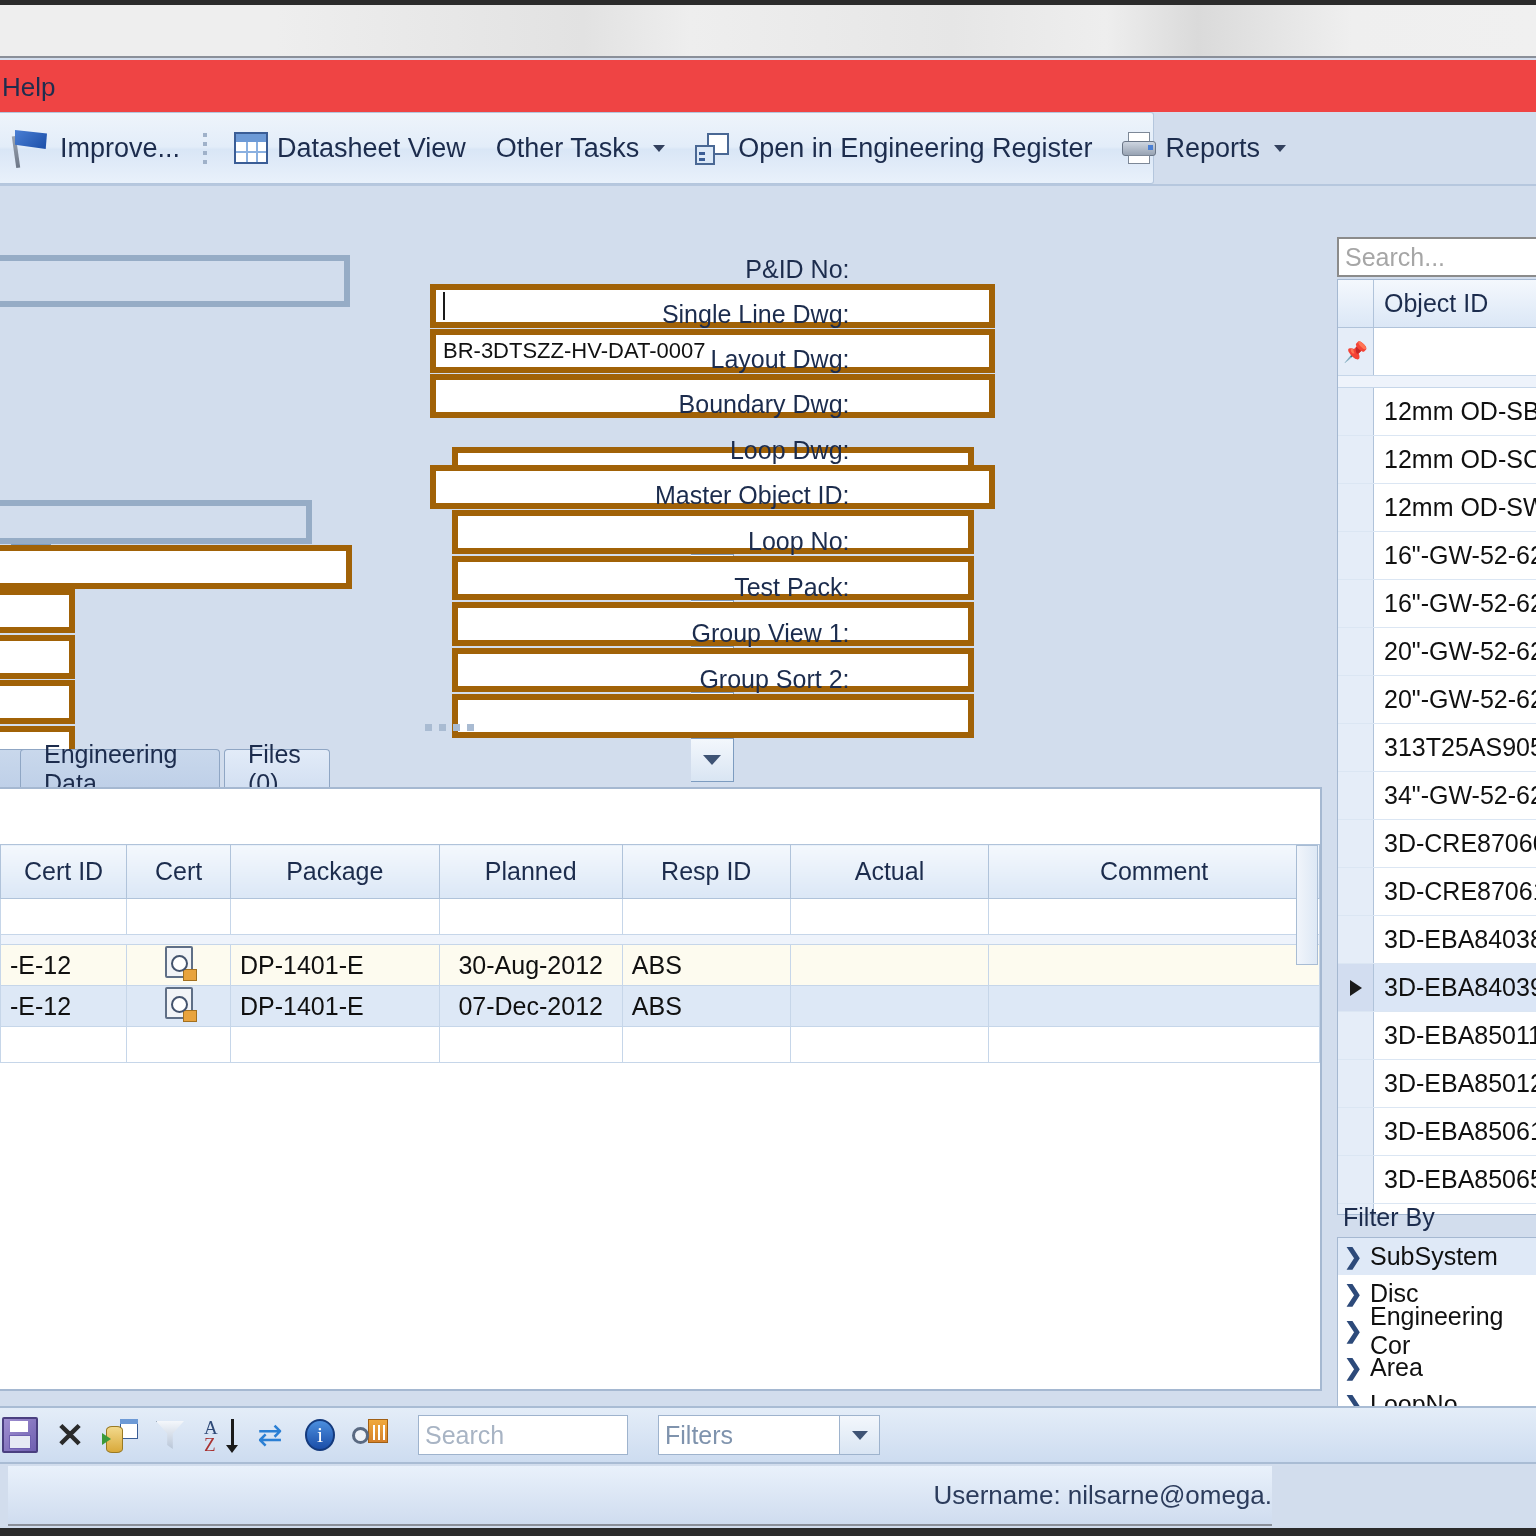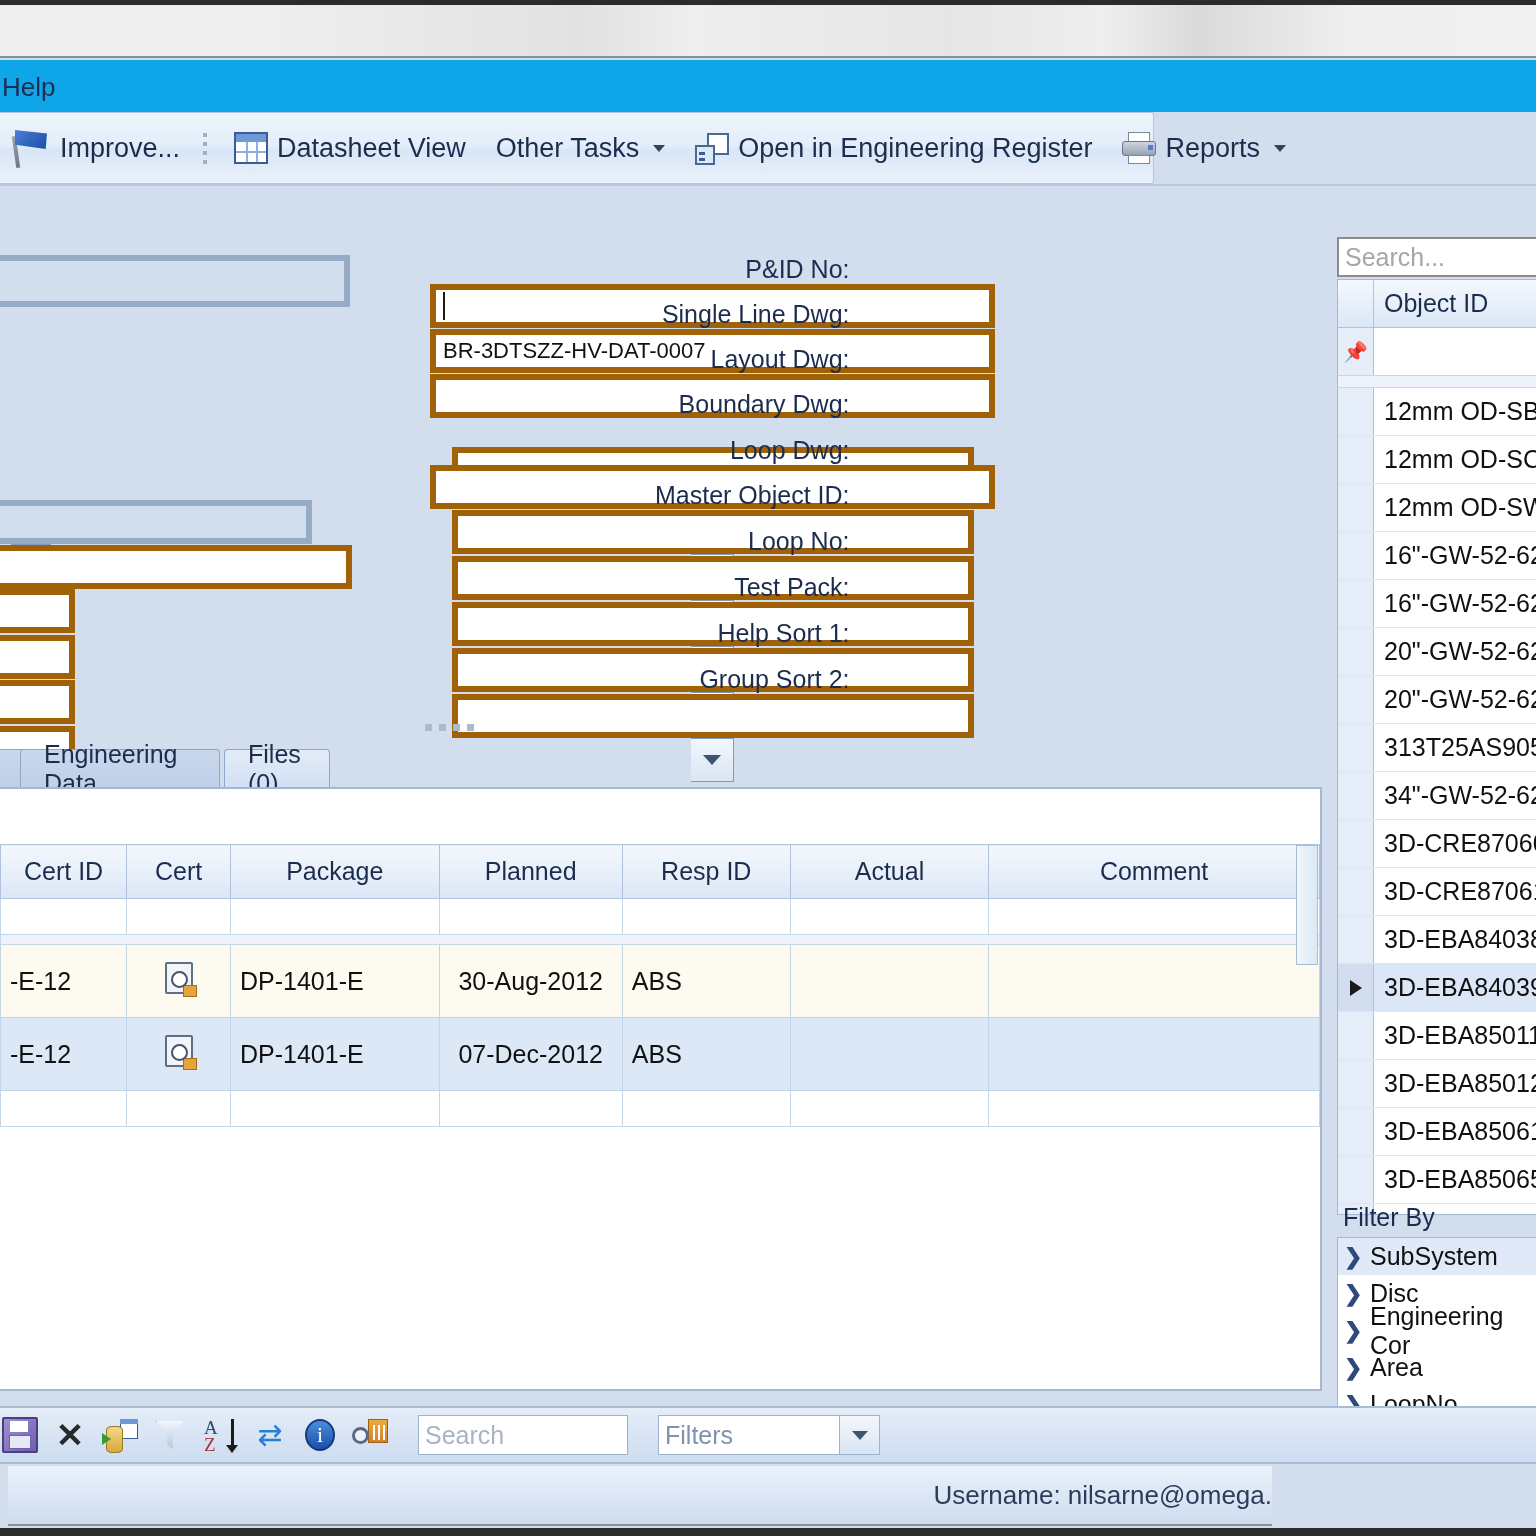--- a/index.html
+++ b/index.html
@@ -27,21 +27,21 @@
     position: absolute; left: 0; top: 5px; width: 1536px; height: 53px;
     background: linear-gradient(to right,
       #eeeeee 0%, #eeeeee 18%, #e2e2e2 38%, #eeeeee 45%,
       #e6e6e6 62%, #eeeeee 72%, #dadada 78%, #efefef 88%, #f0f0f0 100%);
     border-bottom: 2px solid #8a8f99;
   }
 
   
   .menustrip {
     position: absolute; left: 0; top: 60px; width: 1536px; height: 52px;
-    background: #0ea5e9;
+    background: #ef4444;
     text-align: center;
   }
   .menu-item {
     position: absolute; top: 10px; left: -4px;
     font-size: 26px; color: #1e2d4e;
     padding: 2px 6px;
     white-space: nowrap;
   }
 
   
@@ -160,21 +160,21 @@
   table.dgrid th {
     background: linear-gradient(to bottom, #f4f8fd, #dbe7f6);
     border: 1px solid #b0c3da;
     color: #1c2c4d; font-weight: normal;
     height: 54px; text-align: center;
     white-space: nowrap;
     margin-top: 16px;
   }
   table.dgrid td {
     border: 1px solid #c6d6e9;
-    height: 36px; padding: 17px 9px;
+    height: 36px; padding: 1px 9px;
     color: #101010; white-space: nowrap;
     background: #ffffff;
   }
   tr.newrow td { background: #ffffff; }
   tr.sep td { height: 10px; padding: 0; background: #eef3fb; border-left:1px solid #c6d6e9; border-right:1px solid #c6d6e9;}
   tr.r-yellow td { background: #fdfbef; }
   tr.r-blue td { background: #dde8f6; }
   td.c-center { text-align: center; }
   .cert-icon {
     display:inline-block; position:relative; width: 28px; height: 32px;
@@ -562,21 +562,21 @@
 
     <div class="field-row" style="left:280px; top:373px; width:865px;">
       <div class="flabel" style="width:300px;">Test Pack:</div>
       <div class="fbox" style="width:522px;"></div>
       <div class="ddbtn">
           <span class="caret"></span>
         </div>
     </div>
 
     <div class="field-row" style="left:280px; top:419px; width:865px;">
-      <div class="flabel" style="width:300px;">Help Sort 1:</div>
+      <div class="flabel" style="width:300px;">Group View 1:</div>
       <div class="fbox" style="width:522px;"></div>
       <div class="ddbtn">
           <span class="caret"></span>
         </div>
     </div>
 
     <div class="field-row" style="left:280px; top:465px; width:865px;">
       <div class="flabel" style="width:300px;">Group Sort 2:</div>
       <div class="fbox" style="width:522px;"></div>
       <div class="ddbtn">

